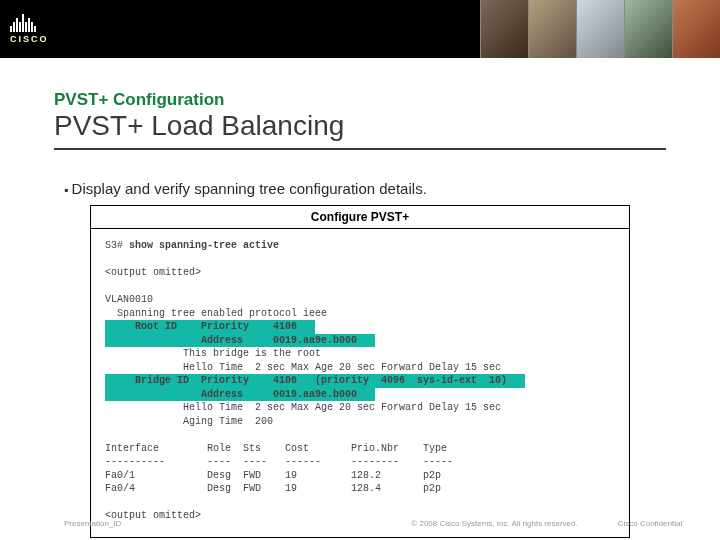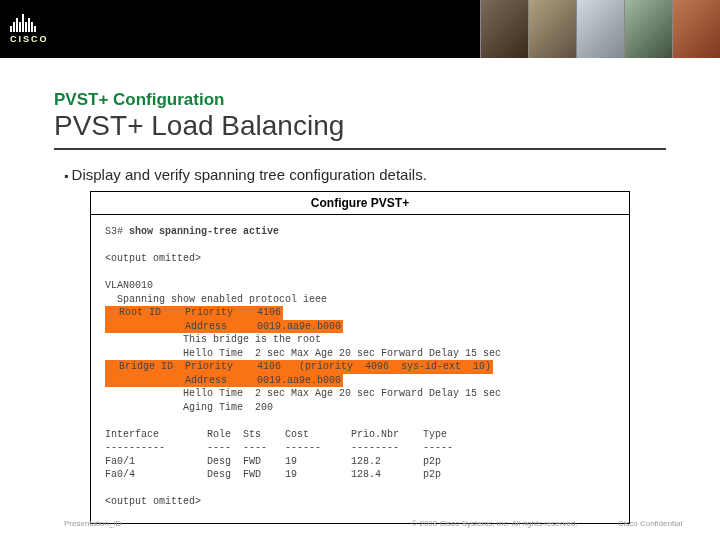--- a/index.html
+++ b/index.html
@@ -11,27 +11,27 @@
   .logo-text { font-size: 9px; letter-spacing: 2px; font-weight: bold; margin-top: 2px; }
   .photostrip { position: absolute; right: 0; top: 0; height: 58px; width: 240px; display: flex; }
   .photostrip div { flex: 1; background: #666; border-left: 1px solid #888; }
   .photostrip div:nth-child(1){background:linear-gradient(135deg,#7a6a5a,#3a2a1a);}
   .photostrip div:nth-child(2){background:linear-gradient(135deg,#b0a080,#605040);}
   .photostrip div:nth-child(3){background:linear-gradient(135deg,#d0d8e0,#808890);}
   .photostrip div:nth-child(4){background:linear-gradient(135deg,#a0b8a0,#405040);}
   .photostrip div:nth-child(5){background:linear-gradient(135deg,#c07850,#803820);}
   .content { padding: 32px 54px 0 54px; }
   .kicker { font-size: 17px; font-weight: bold; color: #15803d; }
-  .title { font-size: 28px; font-weight: normal; color: #3a3a3a; border-bottom: 2px solid #3a3a3a; padding-bottom: 6px; margin-bottom: 16px; }
+  .title { font-size: 28px; font-weight: normal; color: #3a3a3a; border-bottom: 2px solid #3a3a3a; padding-bottom: 6px; margin-bottom: 30px; }
   .bullet { font-size: 15px; color: #2a2a2a; margin-left: 10px; margin-bottom: 8px; }
   .bullet::before { content: "▪ "; font-size: 12px; }
   .panel { width: 540px; margin: 0 auto; border: 1px solid #000; background: #fff; }
   .panel-title { background: #fff; text-align: center; font-size: 12px; font-weight: bold; padding: 4px 0; border-bottom: 1px solid #000; }
   .term { padding: 10px 14px 14px 14px; font-family: "Courier New", monospace; font-size: 10px; line-height: 1.35; color: #444; white-space: pre; }
-  .hl { background: #f97316; display: inline-block; padding: 0 2px; }
+  .hl { background: #14b8a6; display: inline-block; padding: 0 18px; font-weight: bold; }
   .footer { position: absolute; bottom: 8px; left: 0; width: 100%; display: flex; justify-content: space-between; align-items: center; padding: 0 22px; font-size: 8px; color: #9a9a9a; margin-left: 42px; }
   .footer-right { display: flex; gap: 40px; align-items: center; }
   .pgnum { font-size: 16px; color: #6a6a6a; }
 </style>
 </head>
 <body>
 
 <div class="topbar">
   <div class="logo">
     <div class="logo-bars">
@@ -61,21 +61,21 @@
   <div class="title">PVST+ Load Balancing</div>
   <div class="bullet">Display and verify spanning tree configuration details.</div>
 
   <div class="panel">
     <div class="panel-title">Configure PVST+</div>
     <div class="term"><span>S3# </span><b>show spanning-tree active</b>
 
 <span>&lt;output omitted&gt;</span>
 
 <span>VLAN0010</span>
-<span>  Spanning show enabled protocol ieee</span>
+<span>  Spanning tree enabled protocol ieee</span>
 <span class="hl">  Root ID    Priority    4106</span>
 <span class="hl">             Address     0019.aa9e.b000</span>
 <span>             This bridge is the root</span>
 <span>             Hello Time  2 sec Max Age 20 sec Forward Delay 15 sec</span>
 <span class="hl">  Bridge ID  Priority    4106   (priority  4096  sys-id-ext  10)</span>
 <span class="hl">             Address     0019.aa9e.b000</span>
 <span>             Hello Time  2 sec Max Age 20 sec Forward Delay 15 sec</span>
 <span>             Aging Time  200</span>
 
 <span>Interface        Role  Sts    Cost       Prio.Nbr    Type</span>

